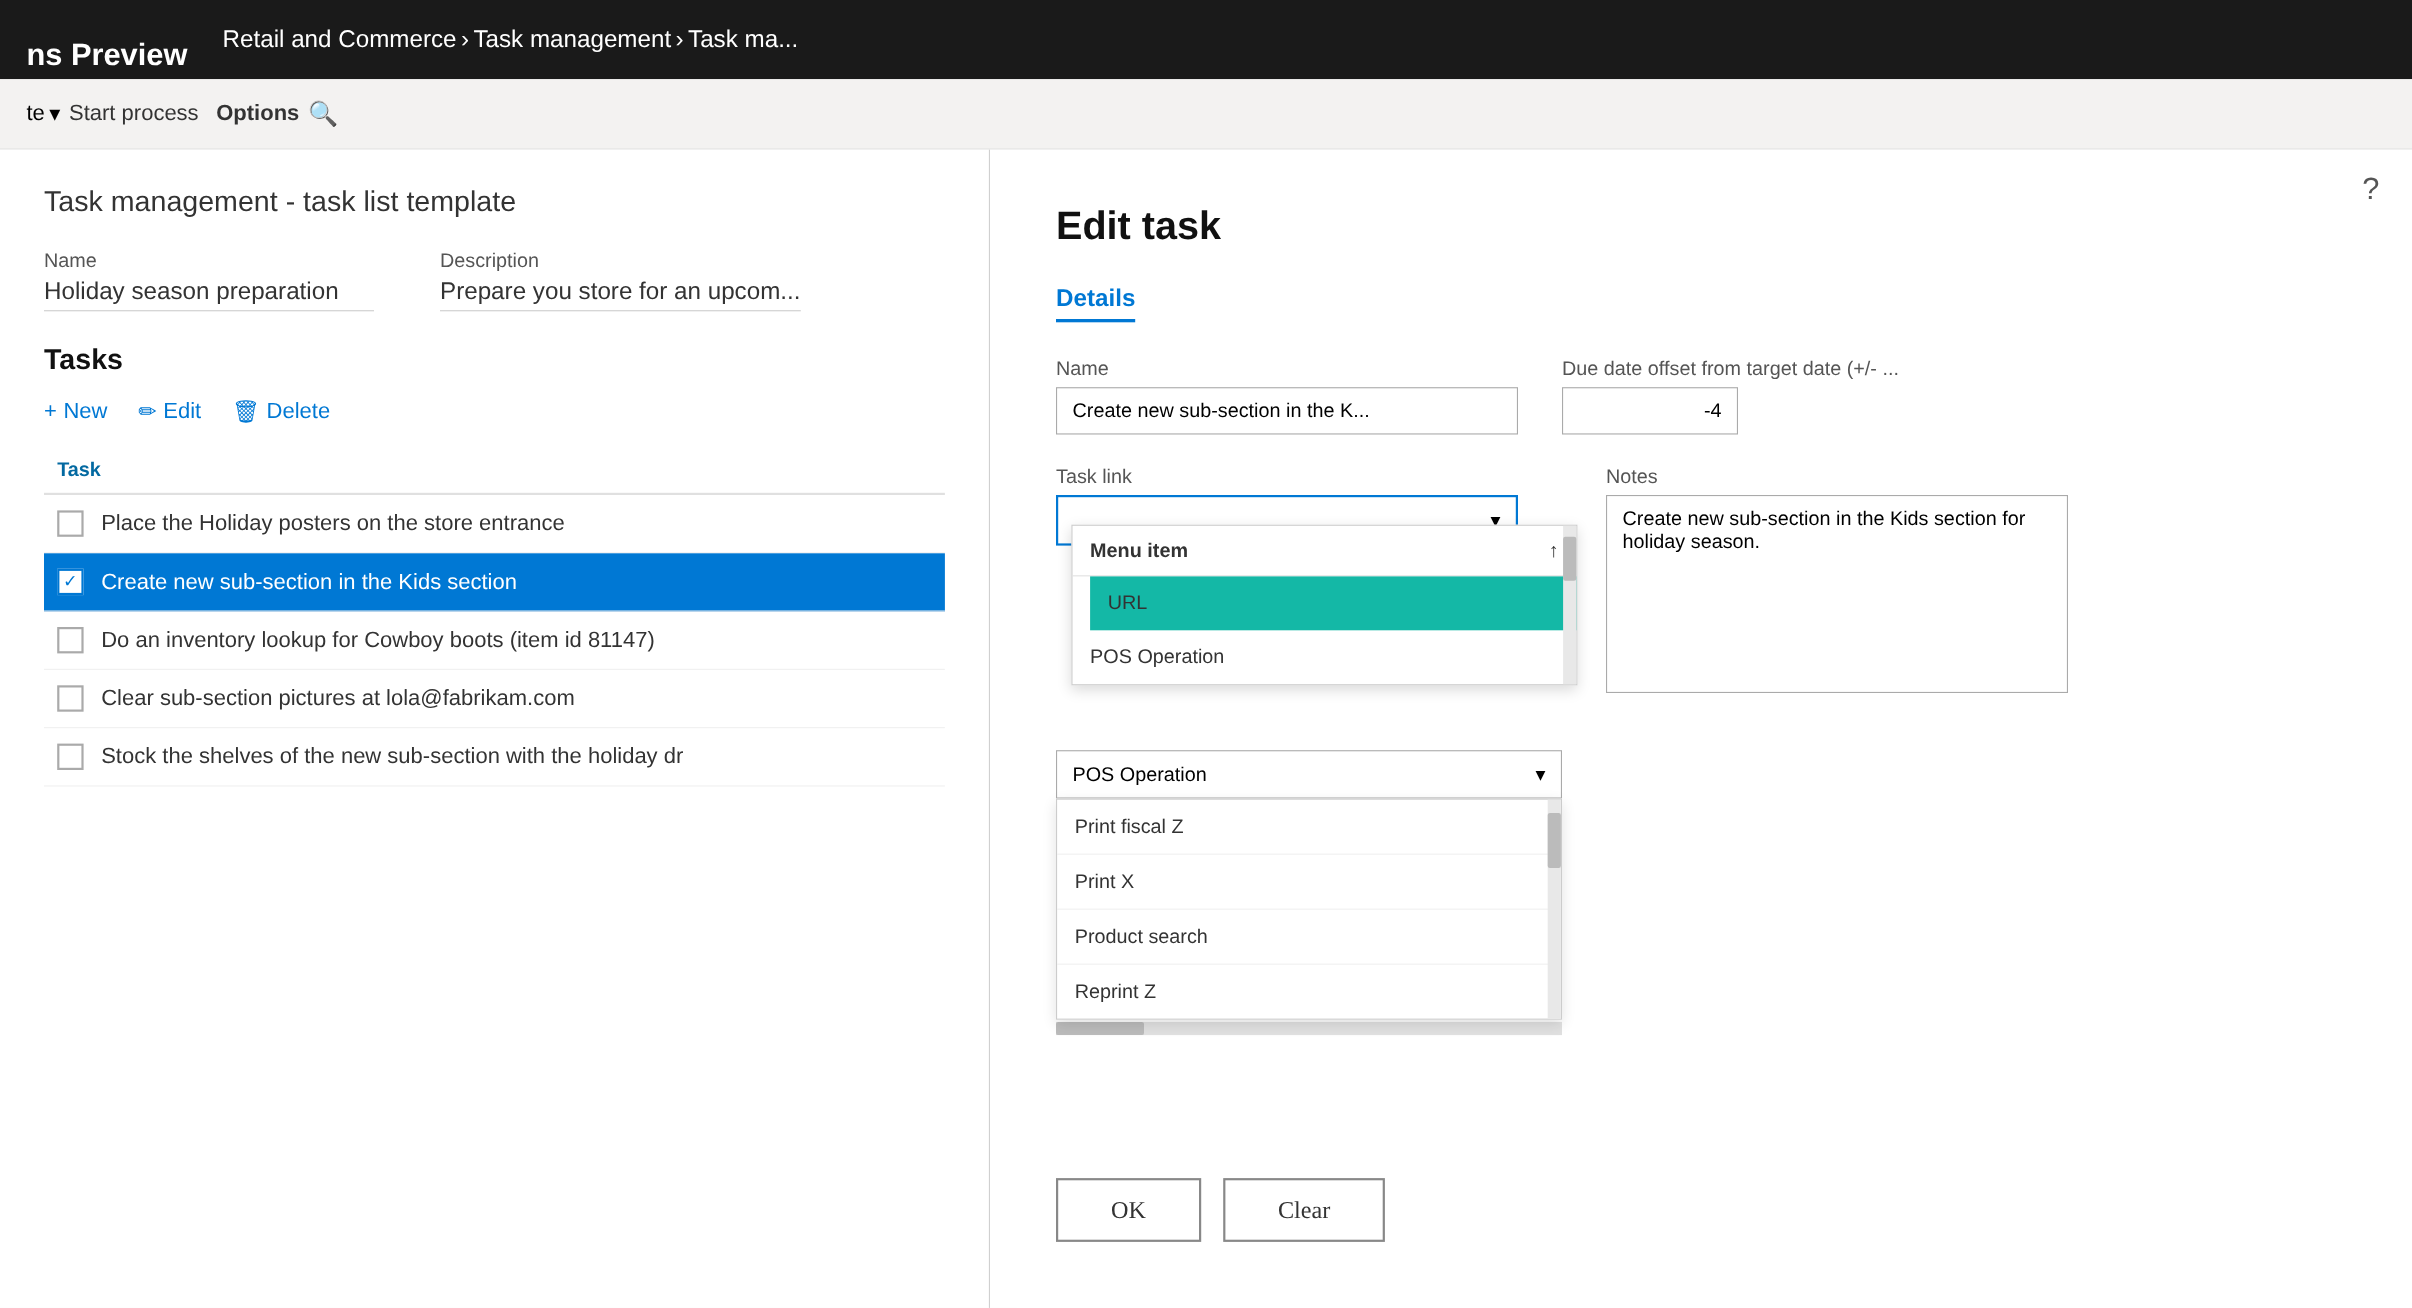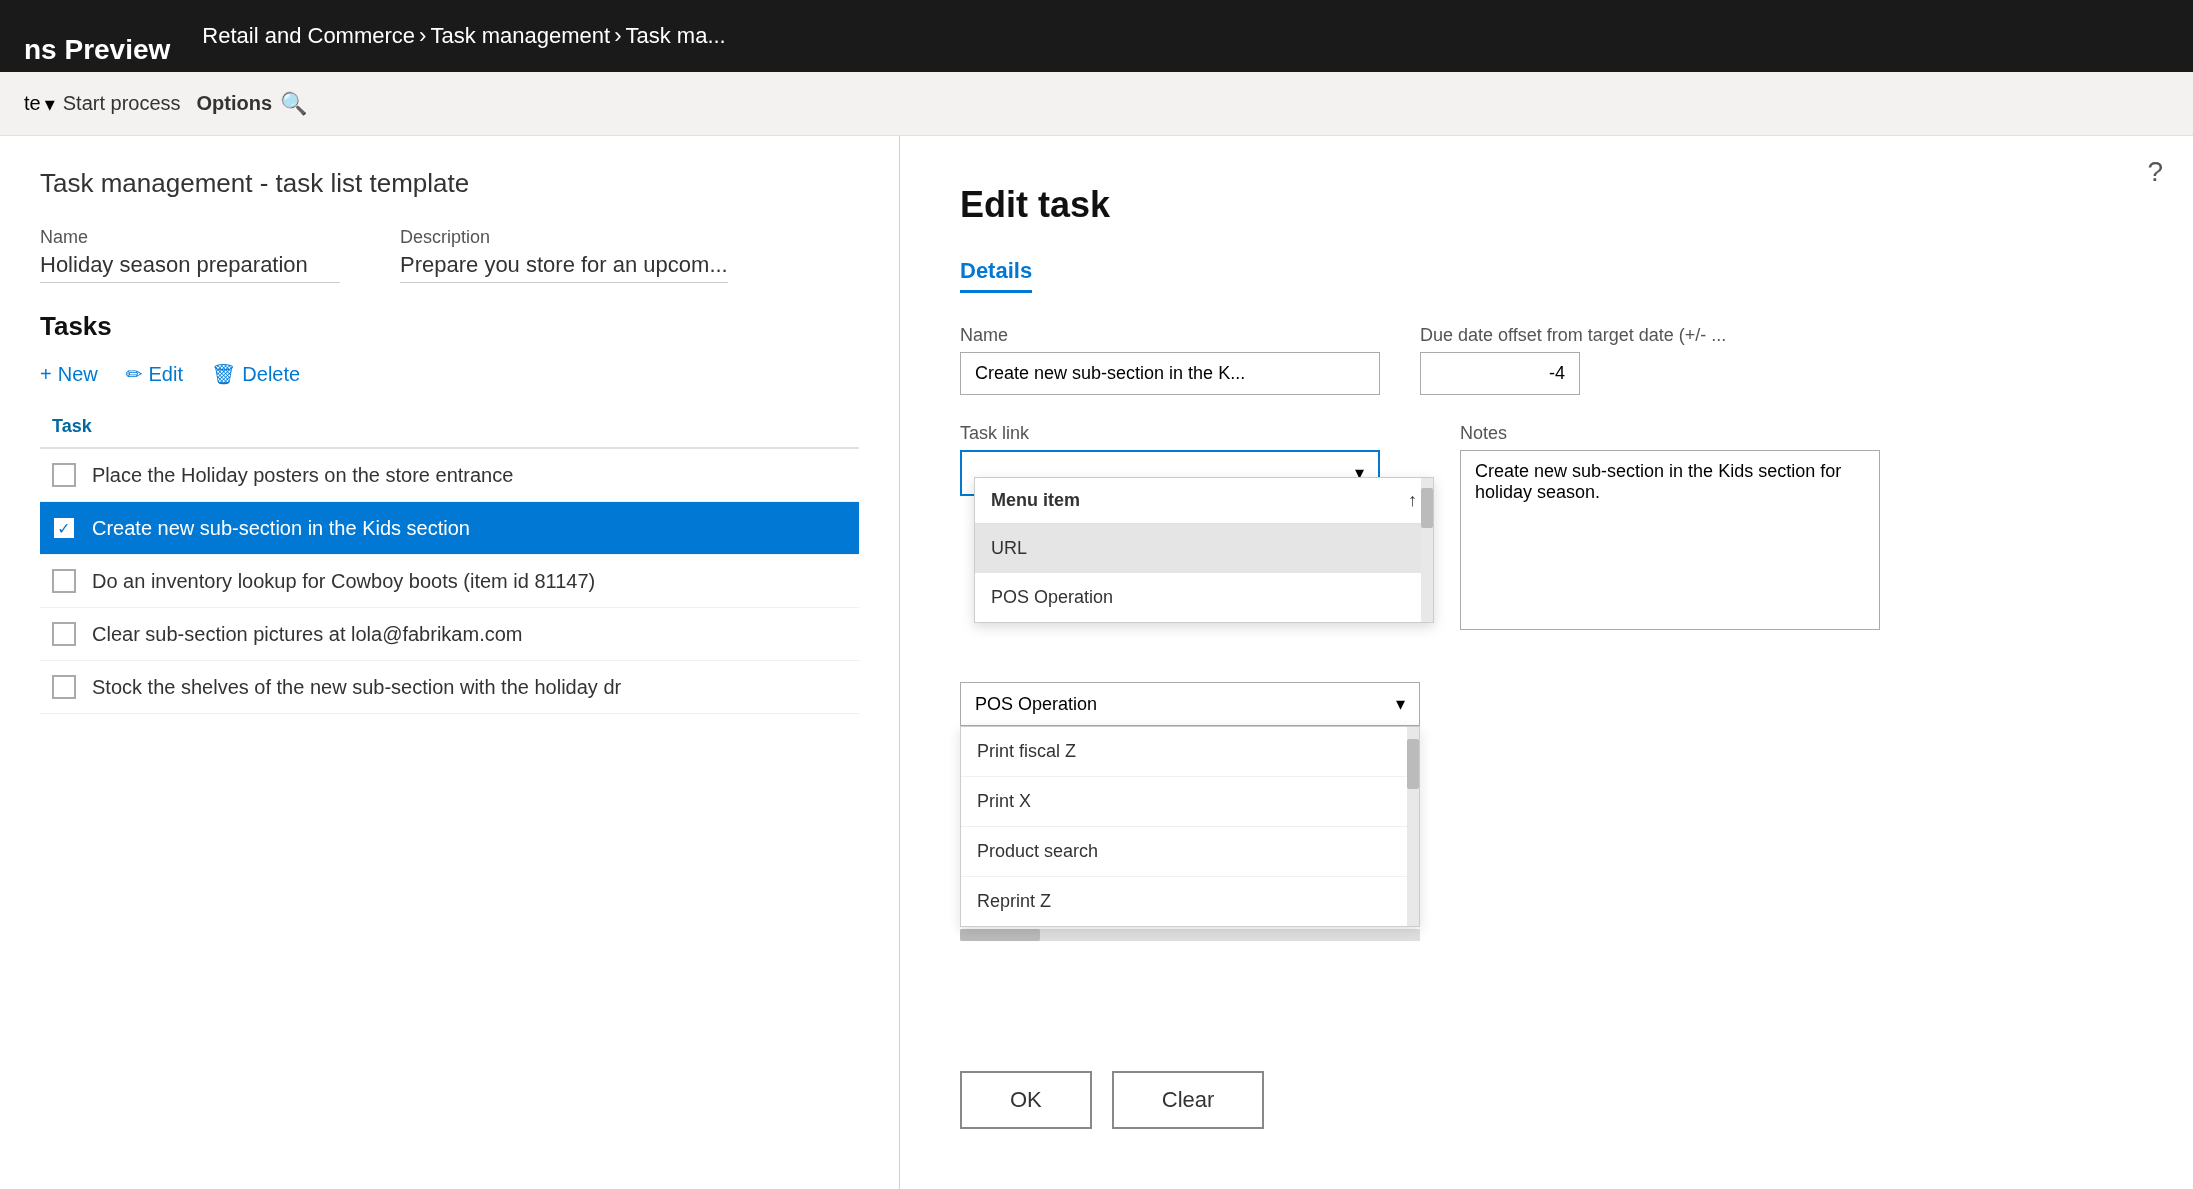--- a/index.html
+++ b/index.html
@@ -279,42 +279,43 @@
       color: #333;
       border-bottom: 1px solid #e0e0e0;
     }
     .sub-dropdown-item {
       padding: 14px 16px;
       font-size: 18px;
       color: #333;
       cursor: pointer;
     }
     .sub-dropdown-item.active {
-      background: #e5e5e5;
+      background: #14b8a6;
+      margin-left: 16px;
     }
 
     
     .outer-dropdown {
       margin-top: 12px;
     }
 
     .dialog-footer {
       position: absolute;
       bottom: 60px;
       left: 60px;
       display: flex;
       gap: 20px;
     }
     .footer-btn {
       border: 2px solid #888;
       padding: 14px 48px;
       font-size: 22px;
       background: white;
       cursor: pointer;
-      font-family: Liberation Sans, sans-serif;
+      font-family: Liberation Serif, serif;
       color: #333;
     }
 
     
     .sub-dropdown-list {
       position: relative;
     }
   </style>
 </head>
 <body>

